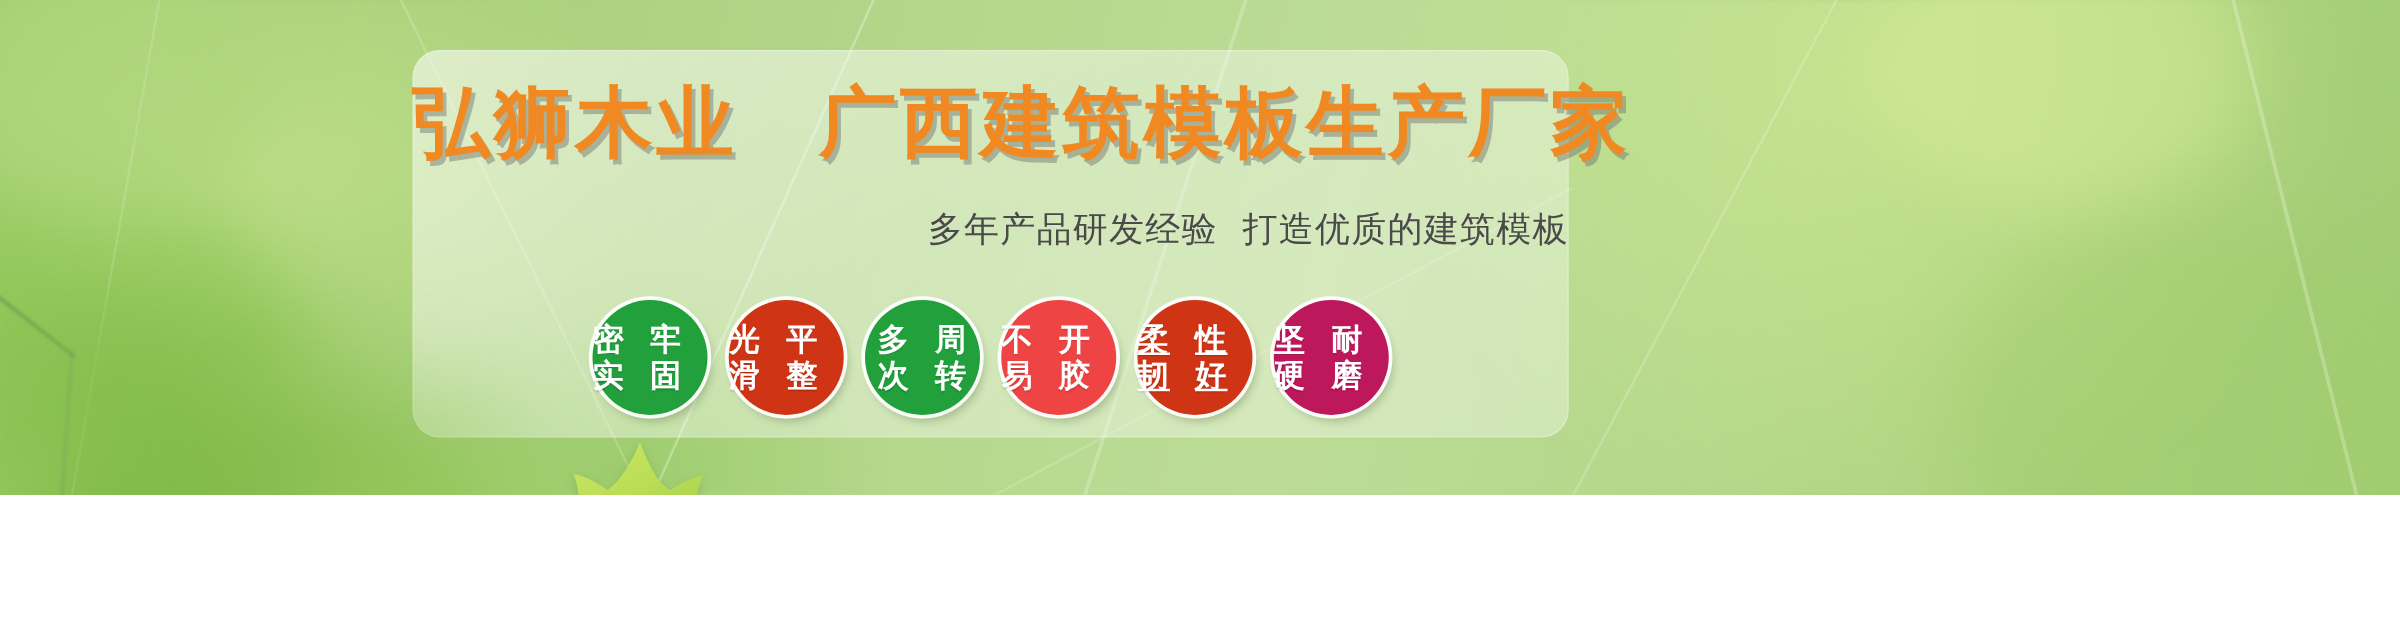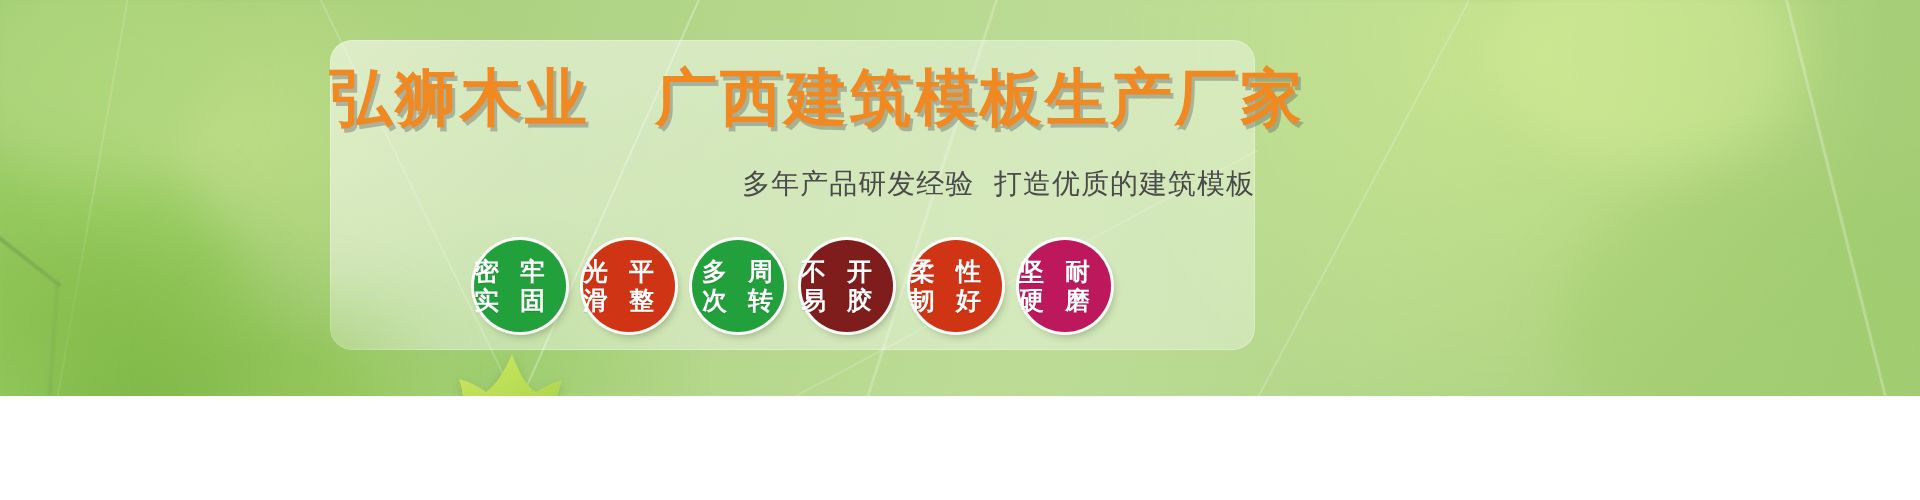--- a/index.html
+++ b/index.html
@@ -147,25 +147,25 @@
         <span>牢固</span>
       </div>
       <div class="badge" style="background: rgb(207, 52, 21);">
         <span>光滑</span>
         <span>平整</span>
       </div>
       <div class="badge" style="background: rgb(34, 160, 60); text-align: center;">
         <span>多次</span>
         <span>周转</span>
       </div>
-      <div class="badge" style="background: #7f1d1d;">
+      <div class="badge" style="background: #ef4444;">
         <span>不易</span>
         <span>开胶</span>
       </div>
-      <div class="badge" style="background: rgb(207, 52, 21);">
+      <div class="badge" style="background: rgb(207, 52, 21); text-decoration: underline;">
         <span>柔韧</span>
         <span>性好</span>
       </div>
       <div class="badge" style="background: #be185d;">
         <span>坚硬</span>
         <span>耐磨</span>
       </div>
     </div>
 
   <div class="leaf-blur"></div>

